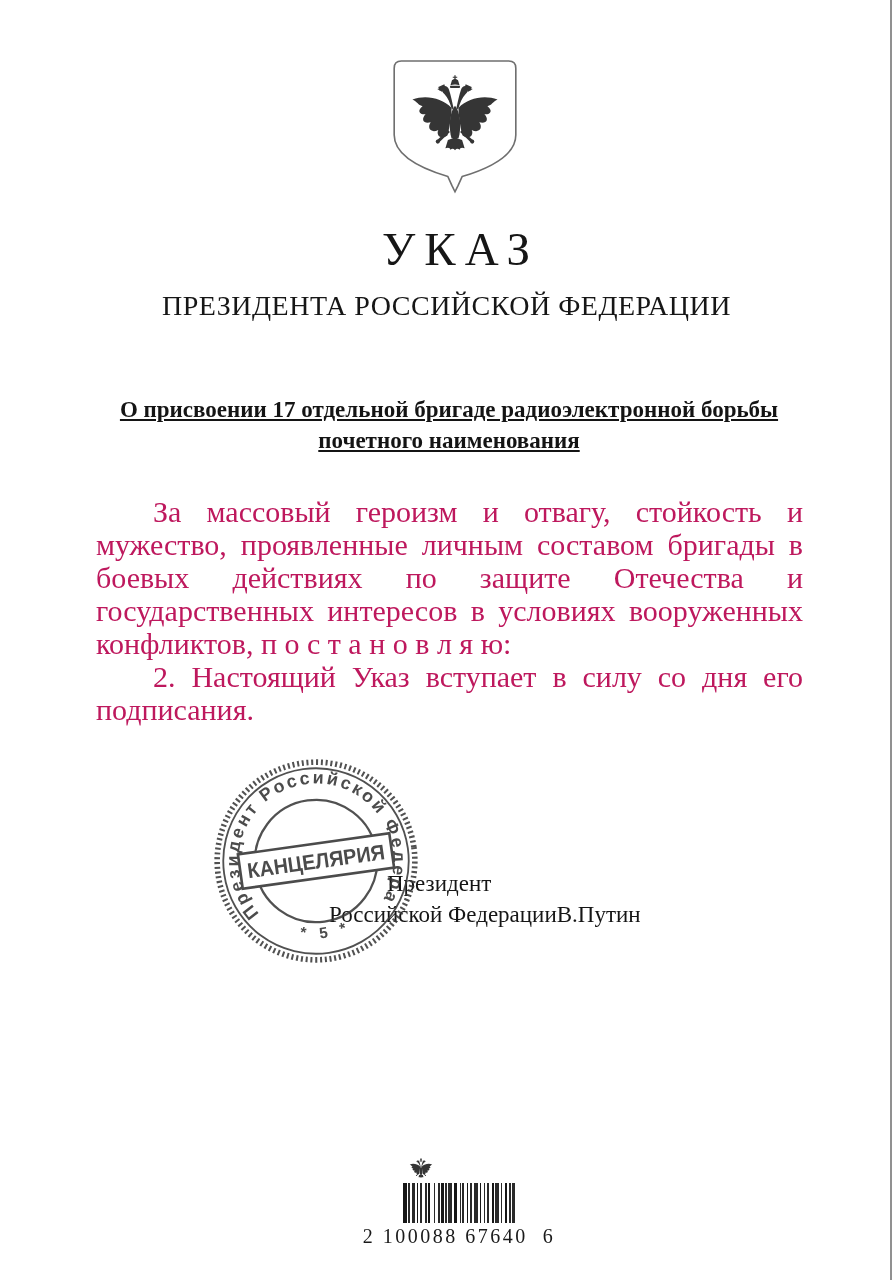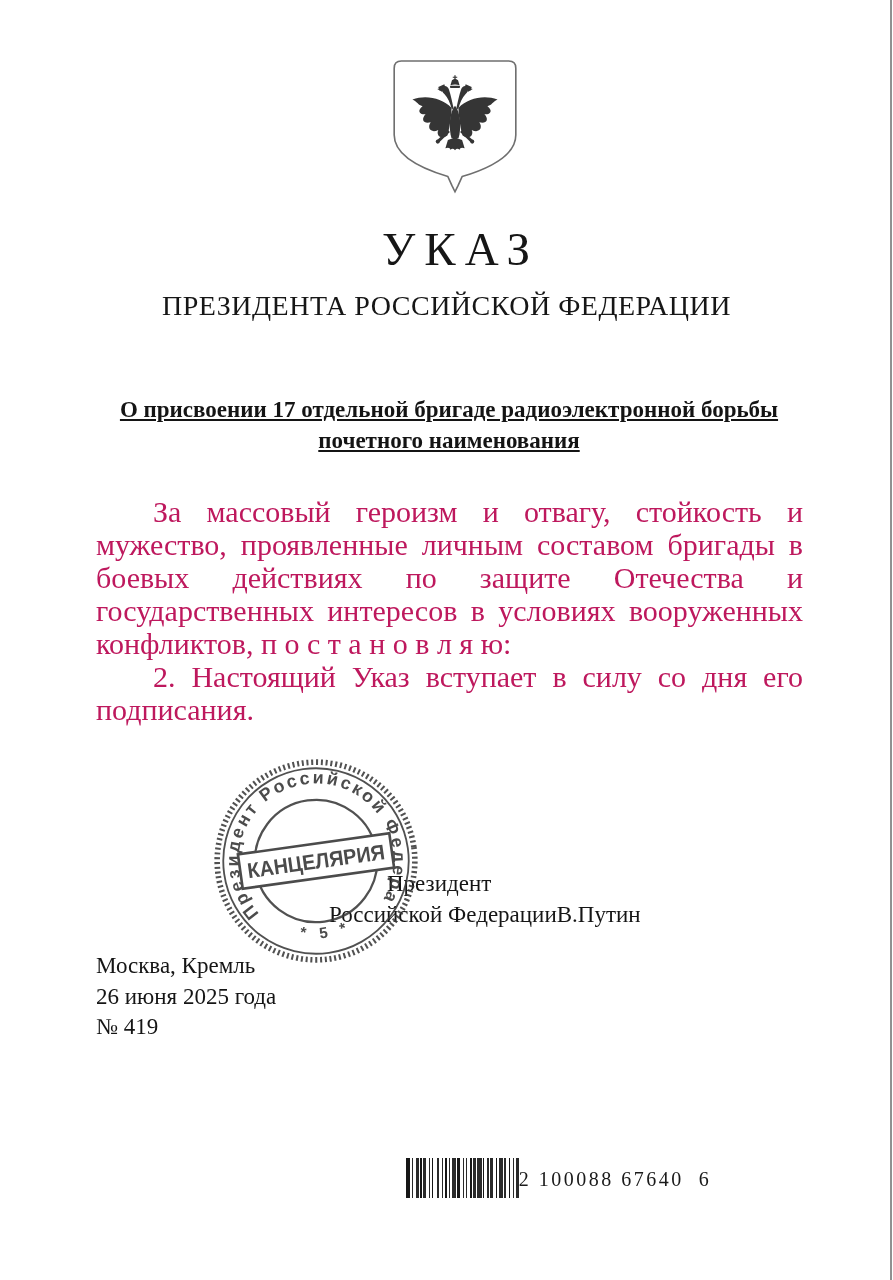--- a/index.html
+++ b/index.html
@@ -39,21 +39,21 @@
     font-size:23px; line-height:31px; color:#151515;
   }
   .sig-line1 { margin-left:58px; }
   .sig-line2 { display:flex; }
   .issue-block {
     position:absolute; left:96px; top:951px;
     font-size:23px; line-height:30.5px; color:#151515;
   }
   .barcode-block {
     position:absolute; left:398px; top:1158px; width:122px;
-    display:flex; align-items:center;
+    display:flex; flex-direction:column; align-items:center;
   }
   .mini-eagle { width:30px; height:24px; align-self:flex-start; margin-left:8px; margin-bottom:1px; }
   .bars { display:flex; align-items:stretch; height:40px; width:113px; }
   .bars span { display:block; height:100%; }
   .barcode-digits {
     margin-top:2px; font-size:20px; letter-spacing:2.5px; white-space:pre;
     color:#1a1a1a; text-align:center;
   }
   .stamp-svg text { font-family:"Liberation Sans", sans-serif; fill:#333333; }
 </style>
@@ -127,25 +127,20 @@
         <textPath href="#ringPath">Президент Российской Федерации</textPath>
       </text>
       <text font-size="15" font-weight="bold" letter-spacing="5" text-anchor="middle">
         <textPath href="#bottomPath" startOffset="50%">* 5 *</textPath>
       </text>
       <rect x="30" y="88" width="150" height="34" fill="#ffffff" stroke="#333333" stroke-width="2.6"></rect>
       <text x="105" y="112.5" font-size="21" font-weight="bold" text-anchor="middle" textLength="136" lengthAdjust="spacingAndGlyphs">КАНЦЕЛЯРИЯ</text>
     </svg>
   </div>
 
-  <div class="issue-block">
-    <div>Москва, Кремль</div>
-    <div>26 июня 2025 года</div>
-    <div>№ 419</div>
-  </div>
 
   <div class="barcode-block">
     <svg class="mini-eagle" viewBox="0 0 100 90">
       <use href="#ruseagle"></use>
     </svg>
     <div class="bars" id="barcode-bars">
         <span style="width: 4.29114px; background: rgb(22, 22, 22);"></span>
         <span style="width: 1.43038px; background: transparent;"></span>
         <span style="width: 1.43038px; background: rgb(42, 42, 42);"></span>
         <span style="width: 2.86076px; background: transparent;"></span>

